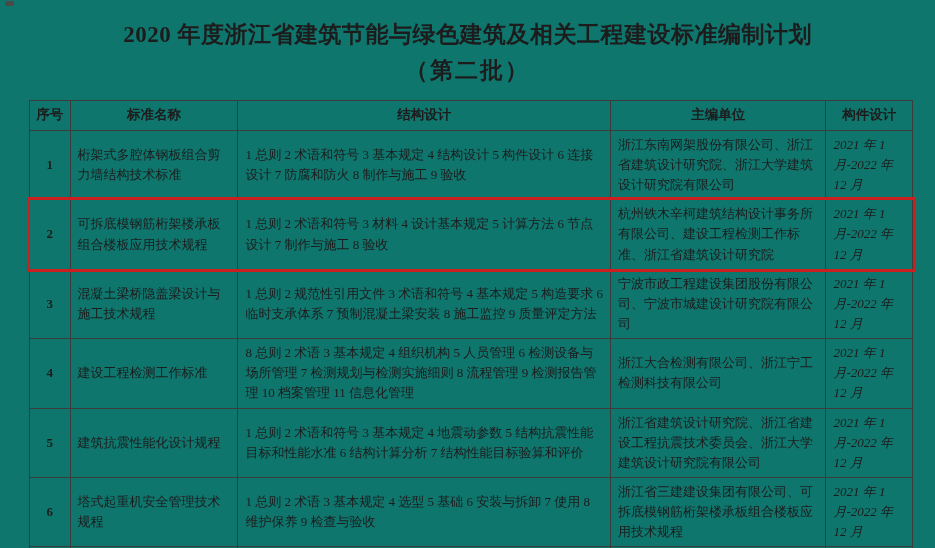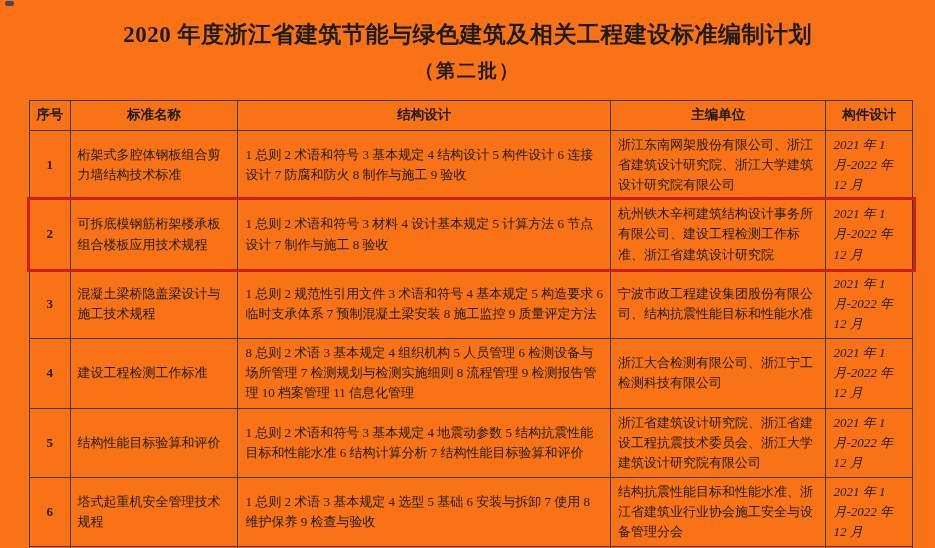--- a/index.html
+++ b/index.html
@@ -6,21 +6,21 @@
     margin: 0;
     padding: 0;
     background: #ffffff;
     font-family: "Liberation Serif", "DejaVu Serif", serif;
     color: #1c1c1c;
   }
   #page {
     position: relative;
     width: 935px;
     height: 548px;
-    background: #f97316;
+    background: #0f766e;
     overflow: hidden;
   }
   .corner-artifact {
     position: absolute;
     left: 5px;
     top: 1px;
     width: 9px;
     height: 5px;
     background: #4a4a4a;
     border-radius: 2px;
@@ -29,21 +29,21 @@
     padding-top: 20px;
     text-align: center;
   }
   .title-line1 {
     font-size: 23px;
     font-weight: bold;
     letter-spacing: 0.5px;
     line-height: 30px;
   }
   .title-line2 {
-    font-size: 19px;
+    font-size: 23px;
     font-weight: bold;
     letter-spacing: 2px;
     line-height: 30px;
     margin-top: 6px;
   }
   table.standards {
     margin: 14px 0 0 29px;
     width: 884px;
     border-collapse: collapse;
     table-layout: fixed;
@@ -124,45 +124,45 @@
     <td class="c-name">可拆底模钢筋桁架楼承板组合楼板应用技术规程</td>
     <td class="c-content">1 总则 2 术语和符号 3 材料 4 设计基本规定 5 计算方法 6 节点设计 7 制作与施工 8 验收</td>
     <td class="c-editor">杭州铁木辛柯建筑结构设计事务所有限公司、建设工程检测工作标准、浙江省建筑设计研究院</td>
     <td class="c-period">2021 年 1 月-2022 年 12 月</td>
   </tr>
 
   <tr>
     <td class="c-no">3</td>
     <td class="c-name">混凝土梁桥隐盖梁设计与施工技术规程</td>
     <td class="c-content">1 总则 2 规范性引用文件 3 术语和符号 4 基本规定 5 构造要求 6 临时支承体系 7 预制混凝土梁安装 8 施工监控 9 质量评定方法</td>
-    <td class="c-editor">宁波市政工程建设集团股份有限公司、结构抗震性能目标和性能水准</td>
+    <td class="c-editor">宁波市政工程建设集团股份有限公司、宁波市城建设计研究院有限公司</td>
     <td class="c-period">2021 年 1 月-2022 年 12 月</td>
   </tr>
 
   <tr>
     <td class="c-no">4</td>
     <td class="c-name">建设工程检测工作标准</td>
     <td class="c-content">8 总则 2 术语 3 基本规定 4 组织机构 5 人员管理 6 检测设备与场所管理 7 检测规划与检测实施细则 8 流程管理 9 检测报告管理 10 档案管理 11 信息化管理</td>
     <td class="c-editor">浙江大合检测有限公司、浙江宁工检测科技有限公司</td>
     <td class="c-period">2021 年 1 月-2022 年 12 月</td>
   </tr>
 
   <tr>
     <td class="c-no">5</td>
-    <td class="c-name">结构性能目标验算和评价</td>
+    <td class="c-name">建筑抗震性能化设计规程</td>
     <td class="c-content">1 总则 2 术语和符号 3 基本规定 4 地震动参数 5 结构抗震性能目标和性能水准 6 结构计算分析 7 结构性能目标验算和评价</td>
     <td class="c-editor">浙江省建筑设计研究院、浙江省建设工程抗震技术委员会、浙江大学建筑设计研究院有限公司</td>
     <td class="c-period">2021 年 1 月-2022 年 12 月</td>
   </tr>
 
   <tr>
     <td class="c-no">6</td>
     <td class="c-name">塔式起重机安全管理技术规程</td>
     <td class="c-content">1 总则 2 术语 3 基本规定 4 选型 5 基础 6 安装与拆卸 7 使用 8 维护保养 9 检查与验收</td>
-    <td class="c-editor">结构抗震性能目标和性能水准、浙江省建筑业行业协会施工安全与设备管理分会</td>
+    <td class="c-editor">浙江省三建建设集团有限公司、可拆底模钢筋桁架楼承板组合楼板应用技术规程</td>
     <td class="c-period">2021 年 1 月-2022 年 12 月</td>
   </tr>
 
   <tr>
     <td class="c-no">7</td>
     <td class="c-name">市政基础设施工程资料管理规程</td>
     <td class="c-content">1 总则 2 术语 3 基本规定 4 建设资料 5 监理资料 6 施工资料 7 工程验收与备案 8 工程资料移交与归档</td>
     <td class="c-editor">杭州市建设工程质量安全监督总站、杭州萧宏建设环境集团有限公</td>
     <td class="c-period">2021 年 1 月-2022 年 12 月</td>
   </tr>

